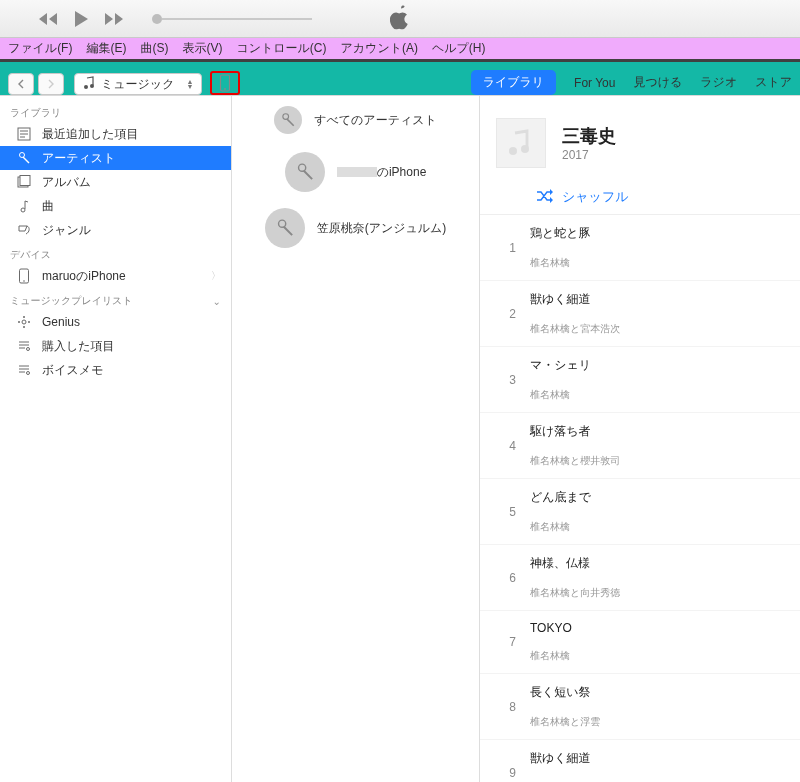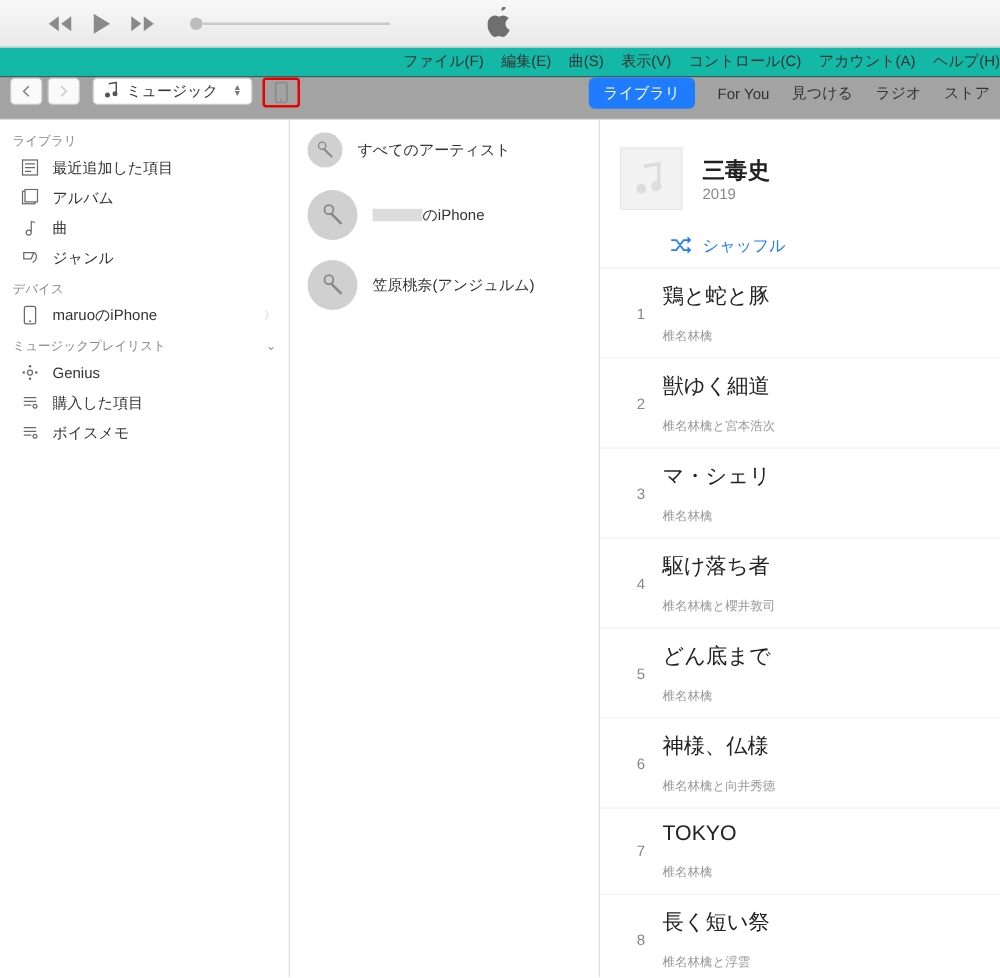--- a/index.html
+++ b/index.html
@@ -4,55 +4,55 @@
 <style>
   * { box-sizing: border-box; margin: 0; padding: 0; }
   body { font-family: "Hiragino Kaku Gothic Pro", "Meiryo", sans-serif; font-size: 12px; color: #333; background: #fff; width: 800px; height: 782px; overflow: hidden; }
   .titlebar { height: 38px; background: linear-gradient(#f8f8f8,#e9e9e9); border-bottom: 1px solid #c9c9c9; display: flex; align-items: center; position: relative; }
   .playback { display: flex; align-items: center; gap: 14px; padding-left: 38px; }
   .playback svg { display: block; }
   .seek { margin-left: 14px; display: flex; align-items: center; }
   .seek-dot { width: 10px; height: 10px; background: #bdbdbd; border-radius: 50%; }
   .seek-bar { width: 150px; height: 2px; background: #c9c9c9; }
   .apple-logo { position: absolute; left: 50%; top: 50%; transform: translate(-50%,-50%); }
-  .menubar { height: 24px; background: #14b8a6; border-bottom: 1px solid #404040; display: flex; align-items: center; padding-left: 8px; gap: 14px; font-size: 12px; color: #333; justify-content: flex-end; }
+  .menubar { height: 24px; background: #f0abfc; border-bottom: 3px solid #404040; display: flex; align-items: center; padding-left: 8px; gap: 14px; font-size: 12px; color: #333; }
   .menubar span { cursor: default; }
-  .toolbar { height: 34px; border-bottom: 1px solid #d9d9d9; display: flex; align-items: flex-start; padding: 0 8px; background: #a3a3a3; }
+  .toolbar { height: 34px; border-bottom: 1px solid #d9d9d9; display: flex; align-items: flex-end; padding: 0 8px; background: #14b8a6; }
   .navbtns { display: flex; gap: 4px; }
   .navbtn { width: 26px; height: 22px; border: 1px solid #c8c8c8; border-radius: 4px; display: flex; align-items: center; justify-content: center; background: #fafafa; }
   .media-switch { margin-left: 10px; display: flex; align-items: center; height: 22px; border: 1px solid #c8c8c8; border-radius: 4px; padding: 0 8px; gap: 6px; background: #fff; }
   .media-switch .arrows { display: flex; flex-direction: column; line-height: 5px; font-size: 7px; color: #777; margin-left: 6px; }
   .device-btn { margin-left: 8px; width: 30px; height: 24px; border: 2px solid #e80000; border-radius: 3px; display: flex; align-items: center; justify-content: center; }
   .tabs { margin-left: auto; display: flex; align-items: center; gap: 18px; font-size: 12px; }
   .tabs .pill { background: #1f7cff; color: #fff; padding: 4px 12px; border-radius: 5px; }
   .tabs .tab { color: #333; }
   .columns { display: flex; height: calc(782px - 38px - 24px - 34px); }
   .sidebar { width: 232px; border-right: 1px solid #ddd; background: #fff; padding-top: 4px; }
   .sec-head { font-size: 10px; color: #888; padding: 6px 10px 2px; display: flex; align-items: center; justify-content: space-between; }
   .sec-head .chev { font-size: 10px; color: #999; }
   .side-item { display: flex; align-items: center; gap: 10px; padding: 4px 10px 4px 16px; height: 24px; }
   .side-item .icon { width: 16px; display: flex; justify-content: center; }
   .side-item.sel { background: #1f7cff; color: #fff; }
   .side-item.sel svg path, .side-item.sel svg rect, .side-item.sel svg circle { stroke: #fff; }
   .artist-col { width: 248px; border-right: 1px solid #ddd; background: #fff; }
-  .artist-row { display: flex; align-items: center; gap: 12px; padding: 8px 14px; height: 56px; }
+  .artist-row { display: flex; align-items: center; gap: 12px; padding: 8px 14px; height: 56px; justify-content: center; }
   .artist-row.header { height: 48px; }
   .artist-row.sel { background: #e8e8e8; }
   .avatar { width: 40px; height: 40px; border-radius: 50%; background: #d0d0d0; display: flex; align-items: center; justify-content: center; }
   .avatar.small { width: 28px; height: 28px; }
   .detail-col { flex: 1; background: #fff; padding: 0; overflow: hidden; }
   .album-head { display: flex; align-items: center; gap: 16px; padding: 22px 16px 12px; }
   .album-art { width: 50px; height: 50px; background: #f2f2f2; display: flex; align-items: center; justify-content: center; border: 1px solid #e8e8e8; }
   .album-title { font-size: 18px; font-weight: 600; color: #222; }
   .album-year { font-size: 12px; color: #888; }
   .shuffle { display: flex; align-items: center; gap: 8px; color: #1f7cff; font-size: 13px; padding: 8px 16px 8px 56px; border-bottom: 1px solid #eee; }
   .track { display: flex; align-items: center; padding: 10px 16px; border-bottom: 1px solid #f3f3f3; gap: 14px; }
   .track-num { width: 20px; text-align: right; color: #888; font-size: 12px; }
   .track-info { display: flex; flex-direction: column; }
-  .track-title { font-size: 17px; color: #222; }
+  .track-title { font-size: 12px; color: #222; }
   .track-artist { font-size: 10px; color: #999; margin-top: 14px; }
 </style>
 </head>
 <body>
 
 <div class="titlebar">
   <div class="playback">
     <span>
       <svg width="20" height="14" viewBox="0 0 20 14">
           <path d="M9 7 L1 1 V13 Z M19 7 L11 1 V13 Z" transform="scale(-1,1) translate(-20,0)" fill="#8a8a8a"></path>
@@ -141,20 +141,29 @@
 
     <div class="side-item">
       <span class="icon">
           <svg width="14" height="14" viewBox="0 0 14 14">
             <rect x="1" y="1" width="12" height="12" stroke="#6a6a6a" fill="none"></rect>
             <path d="M3 4h8M3 7h8M3 10h5" stroke="#6a6a6a"></path>
           </svg>
         </span>
       <span>最近追加した項目</span>
     </div>
+    <div class="side-item sel">
+      <span class="icon">
+          <svg width="14" height="14" viewBox="0 0 14 14">
+            <circle cx="5" cy="4" r="2.5" stroke="#fff" fill="none"></circle>
+            <path d="M6 6 L12 12" stroke="#fff" stroke-width="1.4"></path>
+          </svg>
+        </span>
+      <span>アーティスト</span>
+    </div>
     <div class="side-item">
       <span class="icon">
           <svg width="14" height="14" viewBox="0 0 14 14">
             <rect x="1" y="2" width="10" height="10" stroke="#6a6a6a" fill="none"></rect>
             <rect x="3" y="0.5" width="10" height="10" stroke="#6a6a6a" fill="#fff"></rect>
           </svg>
         </span>
       <span>アルバム</span>
     </div>
     <div class="side-item">
@@ -261,21 +270,21 @@
     <div class="album-head">
       <div class="album-art">
         <svg width="28" height="28" viewBox="0 0 14 14">
             <path d="M4 2 L10 1 V9" stroke="#ddd" stroke-width="1.4" fill="none"></path>
             <circle cx="3" cy="11" r="2" fill="#ddd"></circle>
             <circle cx="9" cy="10" r="2" fill="#ddd"></circle>
           </svg>
       </div>
       <div>
         <div class="album-title">三毒史</div>
-        <div class="album-year">2019</div>
+        <div class="album-year">2017</div>
       </div>
     </div>
     <div class="shuffle">
       <span>
         <svg width="18" height="14" viewBox="0 0 18 14">
             <path d="M1 3h4l6 8h4M1 11h4l6-8h4" stroke="#1f7cff" stroke-width="1.4" fill="none"></path>
             <path d="M14 0l3 3-3 3M14 8l3 3-3 3" fill="#1f7cff"></path>
           </svg>
       </span>
       <span>シャッフル</span>

